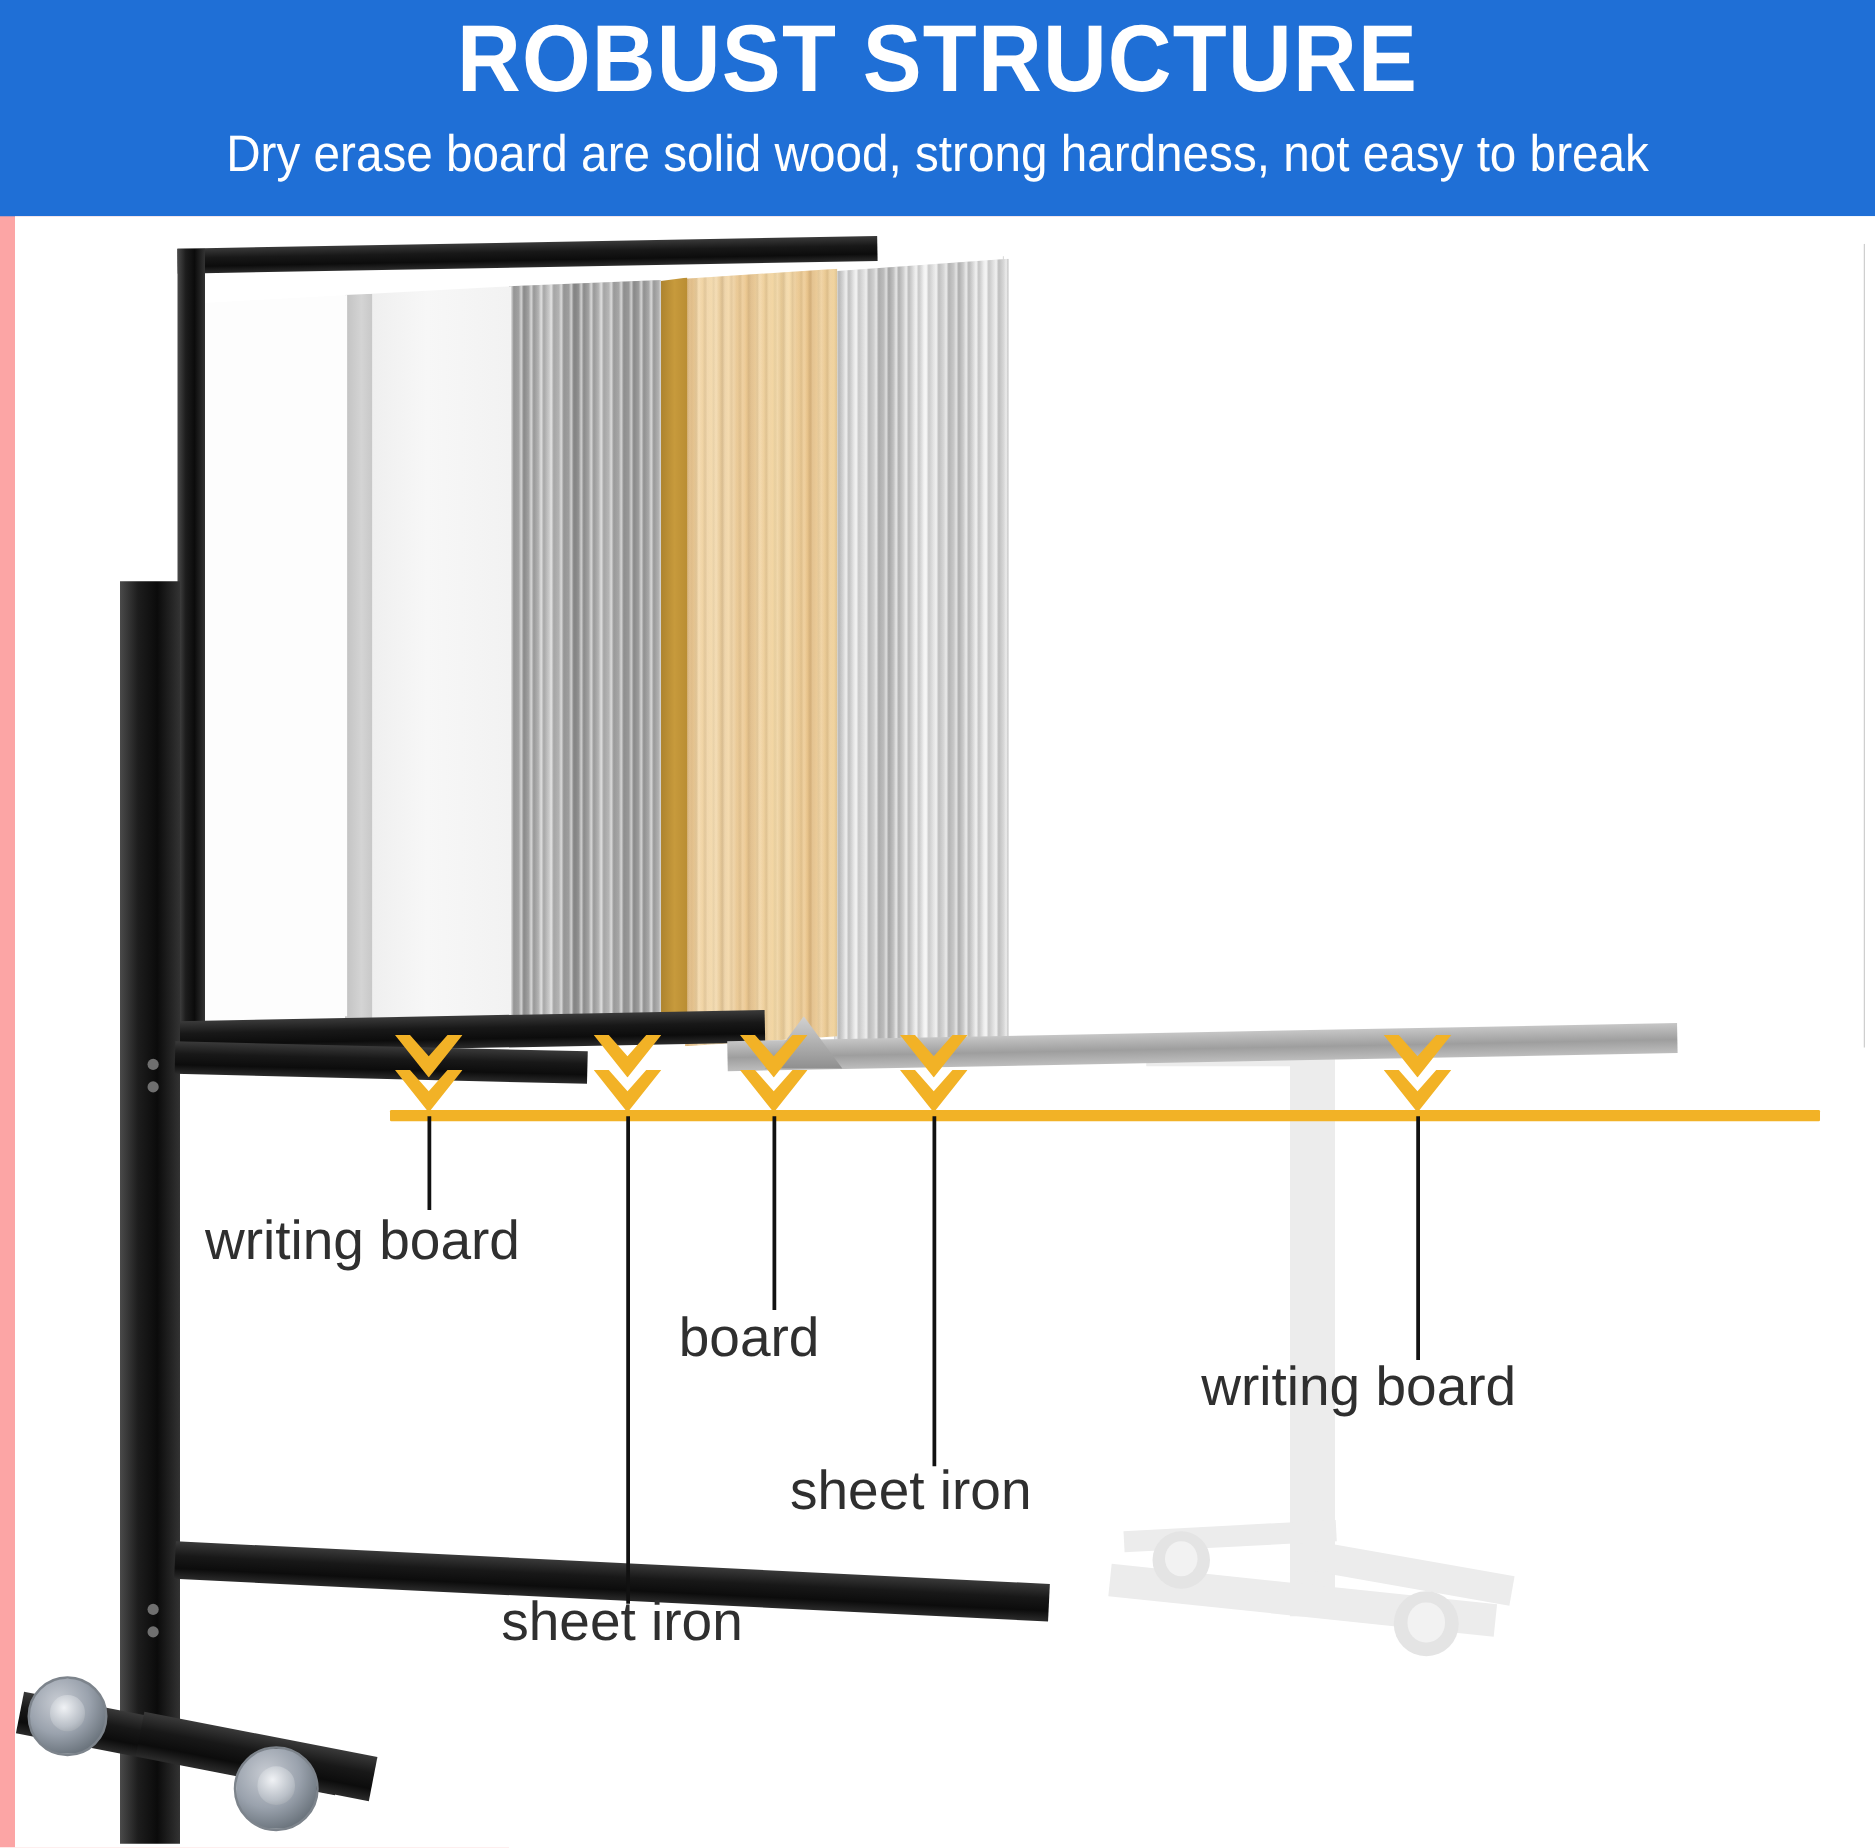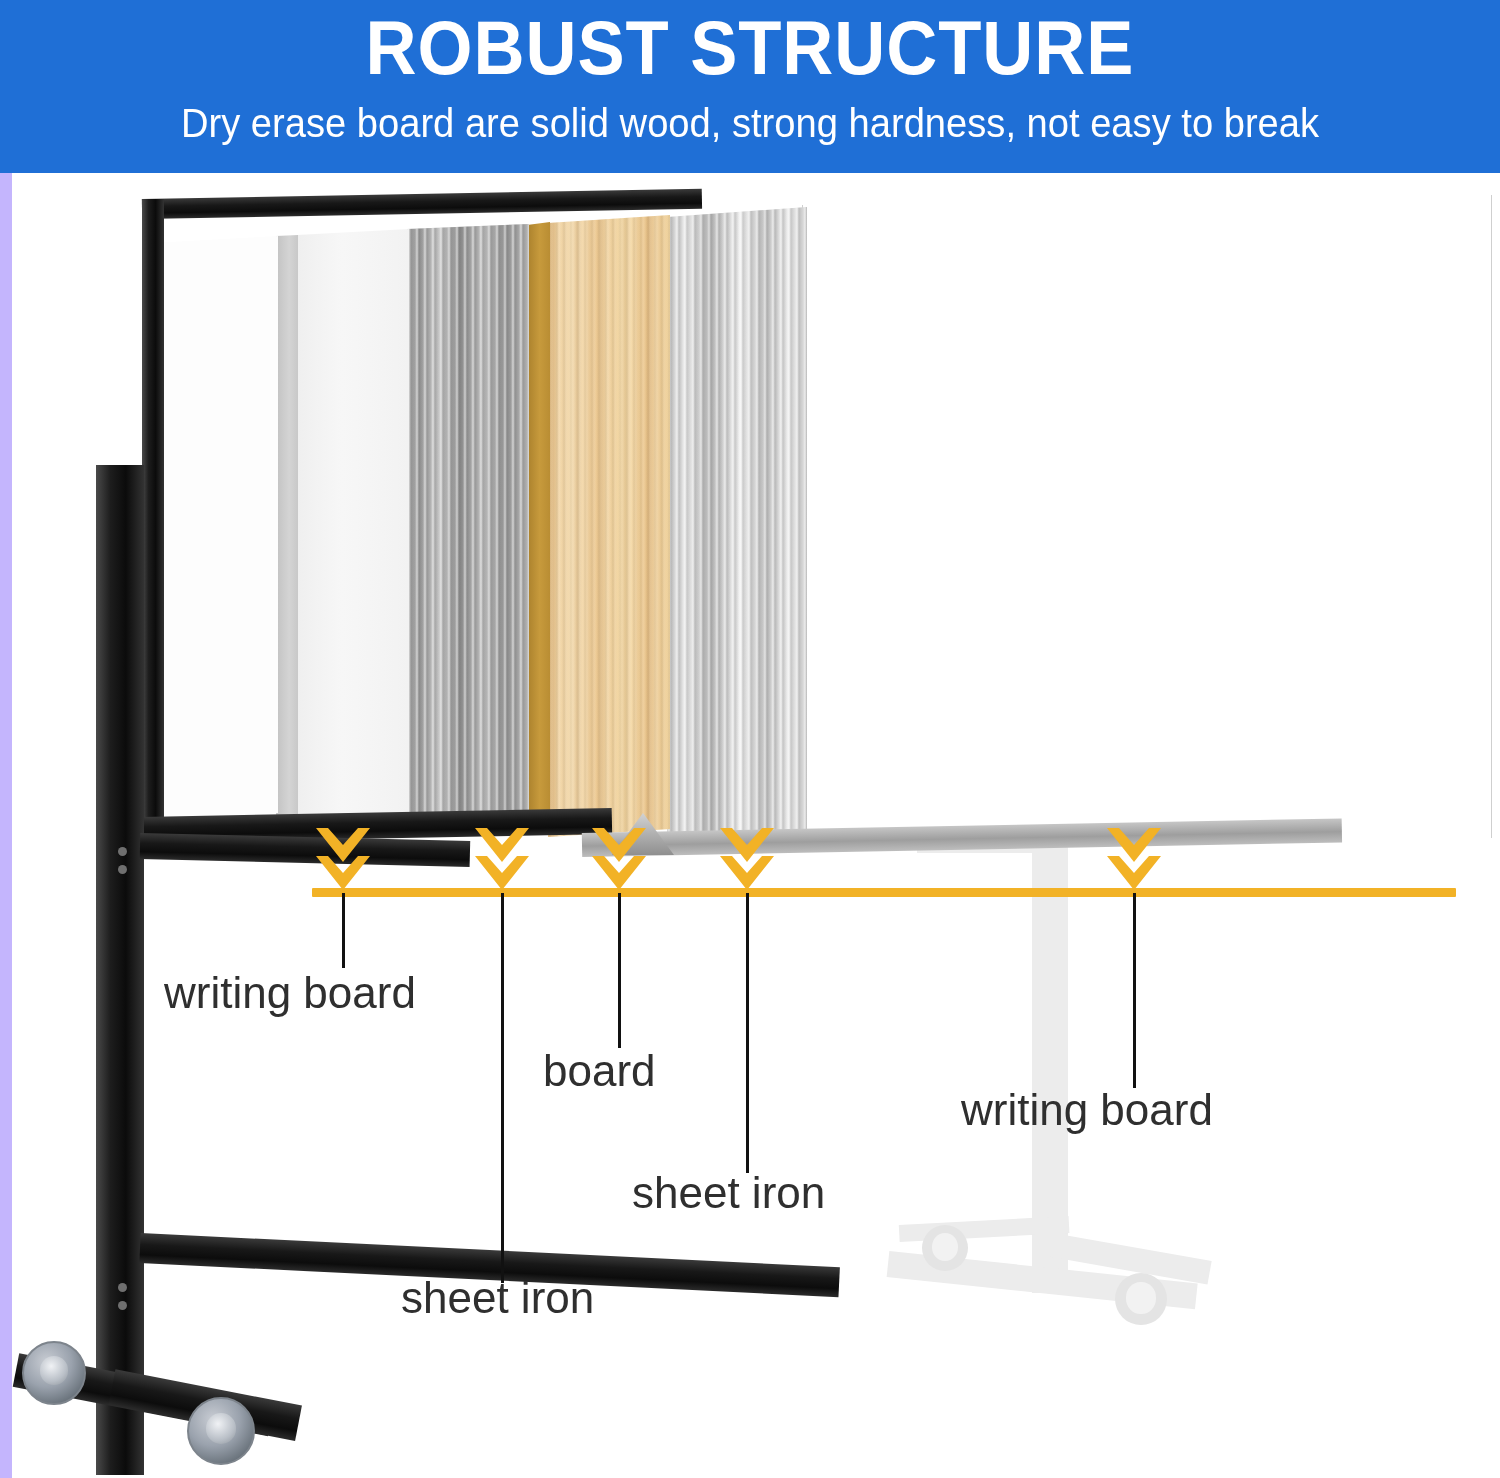--- a/index.html
+++ b/index.html
@@ -5,21 +5,21 @@
   * { box-sizing: border-box; margin: 0; padding: 0; }
   html, body {
     width: 1500px; height: 1478px;
     background: #ffffff;
     font-family: "Liberation Sans", sans-serif;
     overflow: hidden;
   }
   #stage {
     position: relative;
     width: 1256px; height: 1478px;
-    background: #c4b5fd;
+    background: #fca5a5;
   }
 
   
   .banner {
     position: absolute;
     left: 0; top: 0;
     width: 1500px; height: 173px;
     background: #1f6fd6;
     overflow: hidden;
   }

